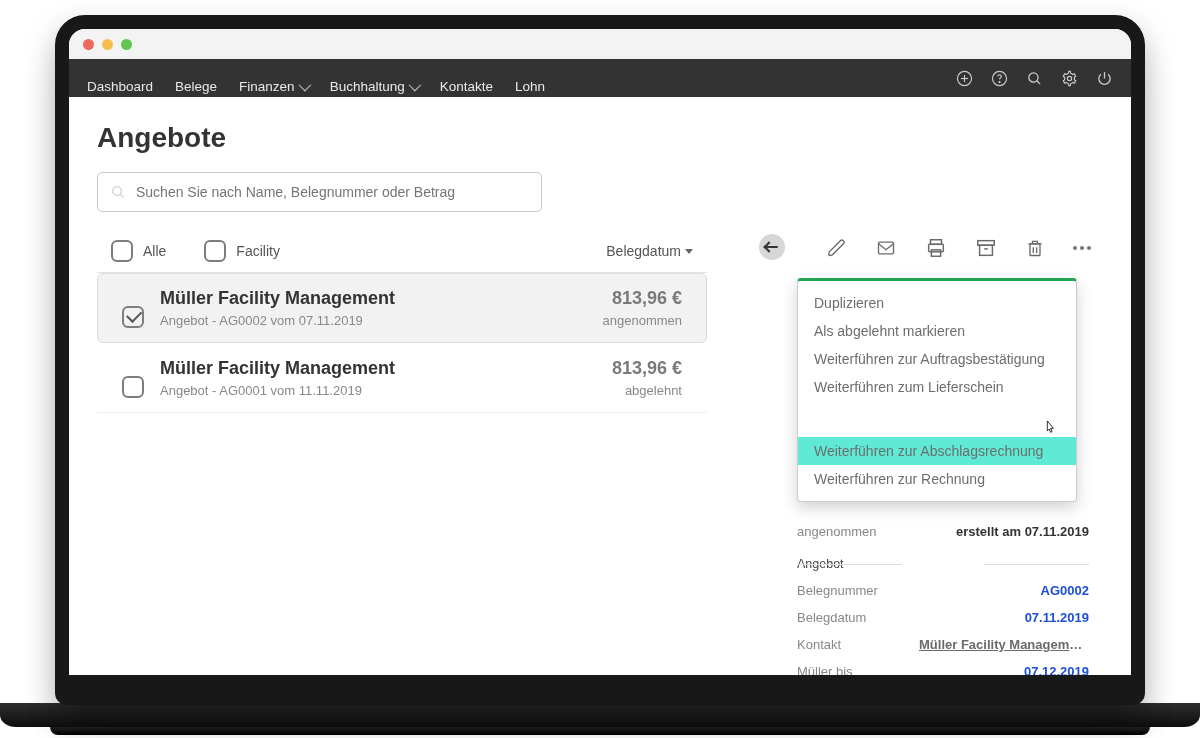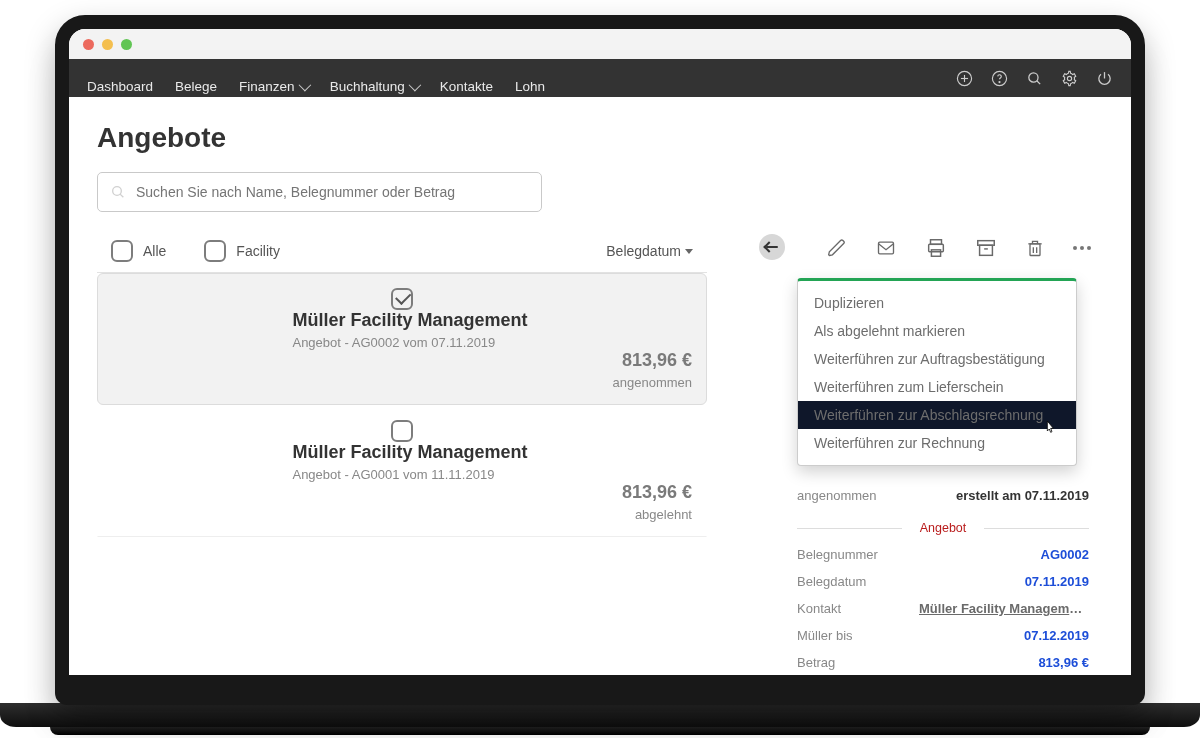--- a/index.html
+++ b/index.html
@@ -104,22 +104,22 @@
     content:''; width:7px;height:12px;border-right:2.5px solid #555;border-bottom:2.5px solid #555;
     transform:rotate(45deg) translate(-1px,-2px);
   }
   .lh-left{display:flex;gap:10px;align-items:center;}
   .lh-left .sep{width:18px}
   .lh-sort{margin-left:auto; display:flex; align-items:center; gap:4px; cursor:pointer;}
   .lh-sort .tri{width:0;height:0;border-left:4px solid transparent;border-right:4px solid transparent;border-top:5px solid #666;}
 
   
   .row{
-    display:flex; align-items:center; padding:14px 14px;
-    border:1px solid transparent; border-bottom:1px solid #eee;flex-direction:column;
+    display:flex; align-items:flex-end; padding:14px 24px;
+    border:1px solid transparent; border-bottom:1px solid #eee;
   }
   .row.selected{
     background:#f2f2f2; border:1px solid #dcdcdc; border-radius:6px;
   }
   .row .info{ margin-left:16px; }
   .row .name{ font-size:18px; font-weight:700; color:#333;}
   .row .sub{ font-size:13px; color:#888; margin-top:4px;}
   .row .right{ margin-left:auto; text-align:right;}
   .row .amt{ font-size:18px; font-weight:700; color:#7a7a7a;}
   .row .status{ font-size:13px; color:#888; margin-top:4px;}
@@ -152,33 +152,33 @@
     border-radius:4px;
     box-shadow:0 6px 16px rgba(0,0,0,.18);
     background:#fff;
     padding:8px 0;
     position:relative;
     width: 280px;
   }
   .dropdown .item{
     padding:6px 16px; font-size:14px; color:#6d6d6d; cursor:pointer;
   }
-  .dropdown .item.hover{ background:#0f172a;}
+  .dropdown .item.hover{ background:#5eead4;margin-top:36px;}
   .cursor{
     position:absolute; right:18px; top:136px; width:16px;height:20px;
   }
 
   .meta-line{
     display:flex; justify-content:space-between; margin-top:22px;
     font-size:13px;
   }
   .meta-line .l{color:#888}
   .meta-line .r{font-weight:700;color:#333}
   .divider-label{
-    margin-top:18px; font-size:12.5px; color:#b91c1c; text-align:center; position:relative;
+    margin-top:18px; font-size:12.5px; color:#404040; position:relative;
   }
   .divider-label::before,.divider-label::after{
     content:''; position:absolute; top:50%; width:36%; height:1px; background:#ddd;
   }
   .divider-label::before{left:0}
   .divider-label::after{right:0}
   .kv{display:flex;justify-content:space-between;margin-top:12px;font-size:13px;}
   .kv .k{color:#888}
   .kv .v{font-weight:700;color:#1d4ed8}
   .kv .v.link{color:#6a6a6a;text-decoration:underline; max-width:170px; white-space:nowrap; overflow:hidden; text-overflow:ellipsis;}

